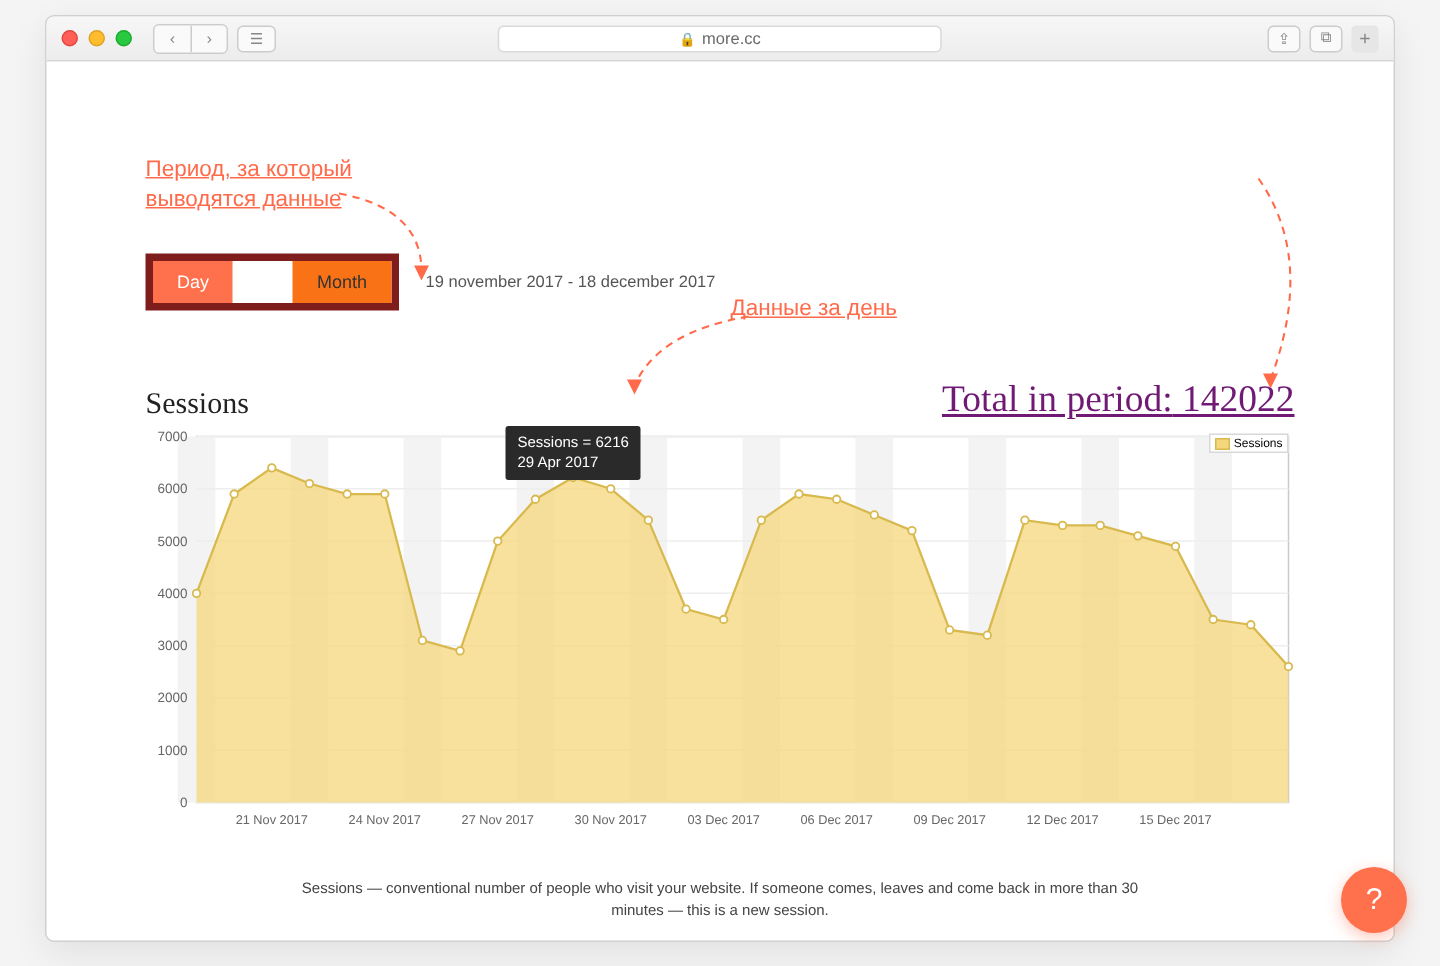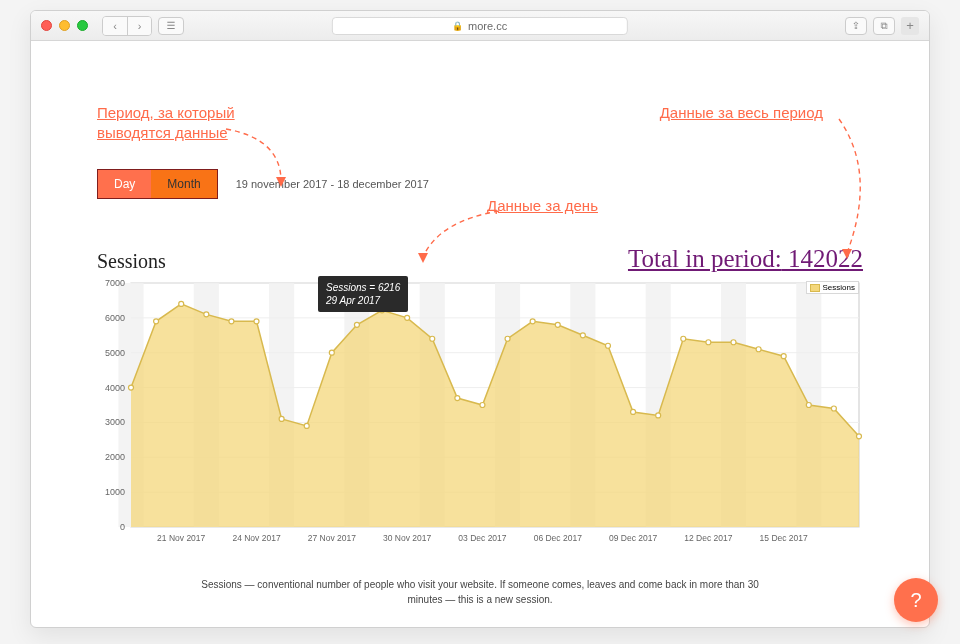--- a/index.html
+++ b/index.html
@@ -58,21 +58,21 @@
   }
   .annotations { position:absolute; inset:0; pointer-events:none; }
   .ann { position:absolute; color:#ff6b4a; font-size:15px; line-height:1.3;text-decoration:underline; }
   .ann.a1 { left:66px; top:62px; width:180px;}
   .ann.a2 { right:106px; top:62px;}
   .ann.a3 { left:456px; top:155px;}
   .toolbar {
     margin-top:102px;
     display:flex; align-items:center; gap:18px;
   }
-  .seg { display:flex; border:1px solid #7f1d1d; }
+  .seg { display:flex; border:5px solid #7f1d1d;gap:40px; }
   .seg button { border:none; padding:7px 16px; font-size:12px; cursor:pointer;}
   .seg .active { background:#ff704d; color:#fff;}
   .seg .inactive { background:#f97316; color:#333;}
   .range { font-size:11px; color:#555;}
   .chartheader {
     display:flex; justify-content:space-between; align-items:flex-end;
     margin-top:46px;
     font-family: Georgia, "Times New Roman", serif;
   }
   .chartheader h2 { font-weight:normal; font-size:20px; color:#222;}
@@ -132,21 +132,20 @@
       <div class="sq">⇪</div>
       <div class="sq">⧉</div>
       <div class="plus">+</div>
     </div>
   </div>
 
   <div class="page">
 
     <div class="annotations">
       <div class="ann a1">Период, за который выводятся данные</div>
-      <div class="ann a2">Данные за весь период</div>
       <div class="ann a3">Данные за день</div>
 
       <svg class="arrow" style="left:190px;top:68px;width:100px;height:80px">
         <path d="M5 20 Q 60 30 60 72"></path>
         <polygon class="head" points="60,78 55,68 65,68"></polygon>
       </svg>
       <svg class="arrow" style="right:40px;top:72px;width:90px;height:150px">
         <path d="M40 6 Q 78 60 48 140"></path>
         <polygon class="head" points="48,146 43,136 53,136"></polygon>
       </svg>
@@ -240,21 +239,21 @@
           <text x="385.44827586206895" y="264" text-anchor="middle" font-size="8.5" fill="#666">03 Dec 2017</text>
           <text x="460.7586206896551" y="264" text-anchor="middle" font-size="8.5" fill="#666">06 Dec 2017</text>
           <text x="536.0689655172414" y="264" text-anchor="middle" font-size="8.5" fill="#666">09 Dec 2017</text>
           <text x="611.3793103448276" y="264" text-anchor="middle" font-size="8.5" fill="#666">12 Dec 2017</text>
           <text x="686.6896551724138" y="264" text-anchor="middle" font-size="8.5" fill="#666">15 Dec 2017</text>
         </svg>
       <div class="legend">
         <div class="sw"></div>
         <span>Sessions</span>
       </div>
-      <div class="tooltip" id="tooltip" style="left: 221px; top: -0.672px; font-style: italic;">
+      <div class="tooltip" id="tooltip" style="left: 240px; top: -0.672px;">
         <div>Sessions = 6216</div>
         <div>29 Apr 2017</div>
       </div>
     </div>
 
     <div class="footnote">Sessions — conventional number of people who visit your website. If someone comes, leaves and come back in more than 30 minutes — this is a new session.</div>
 
   </div>
 </div>
 

